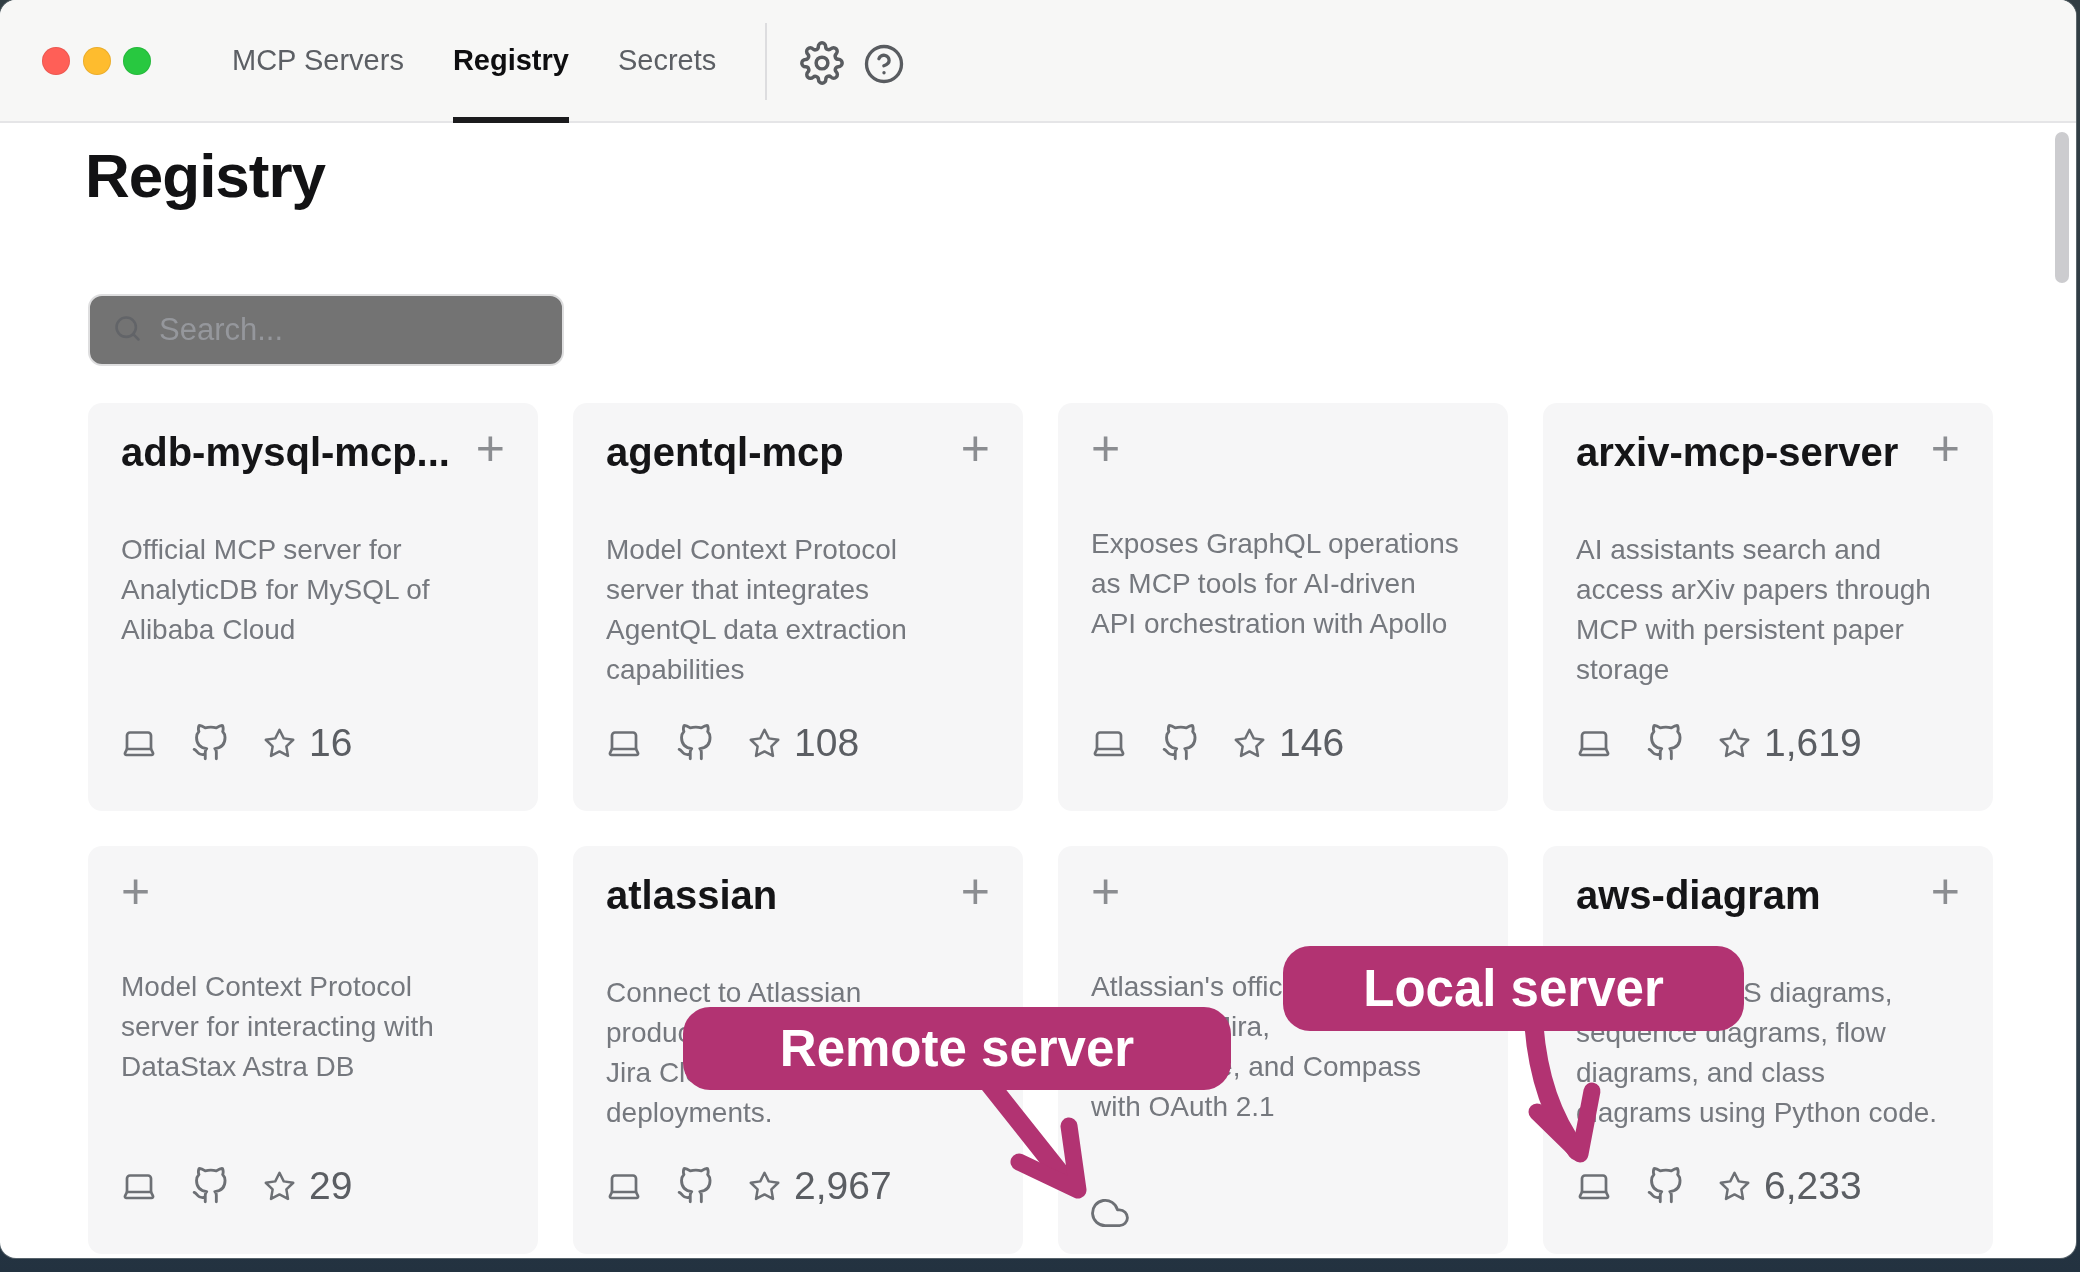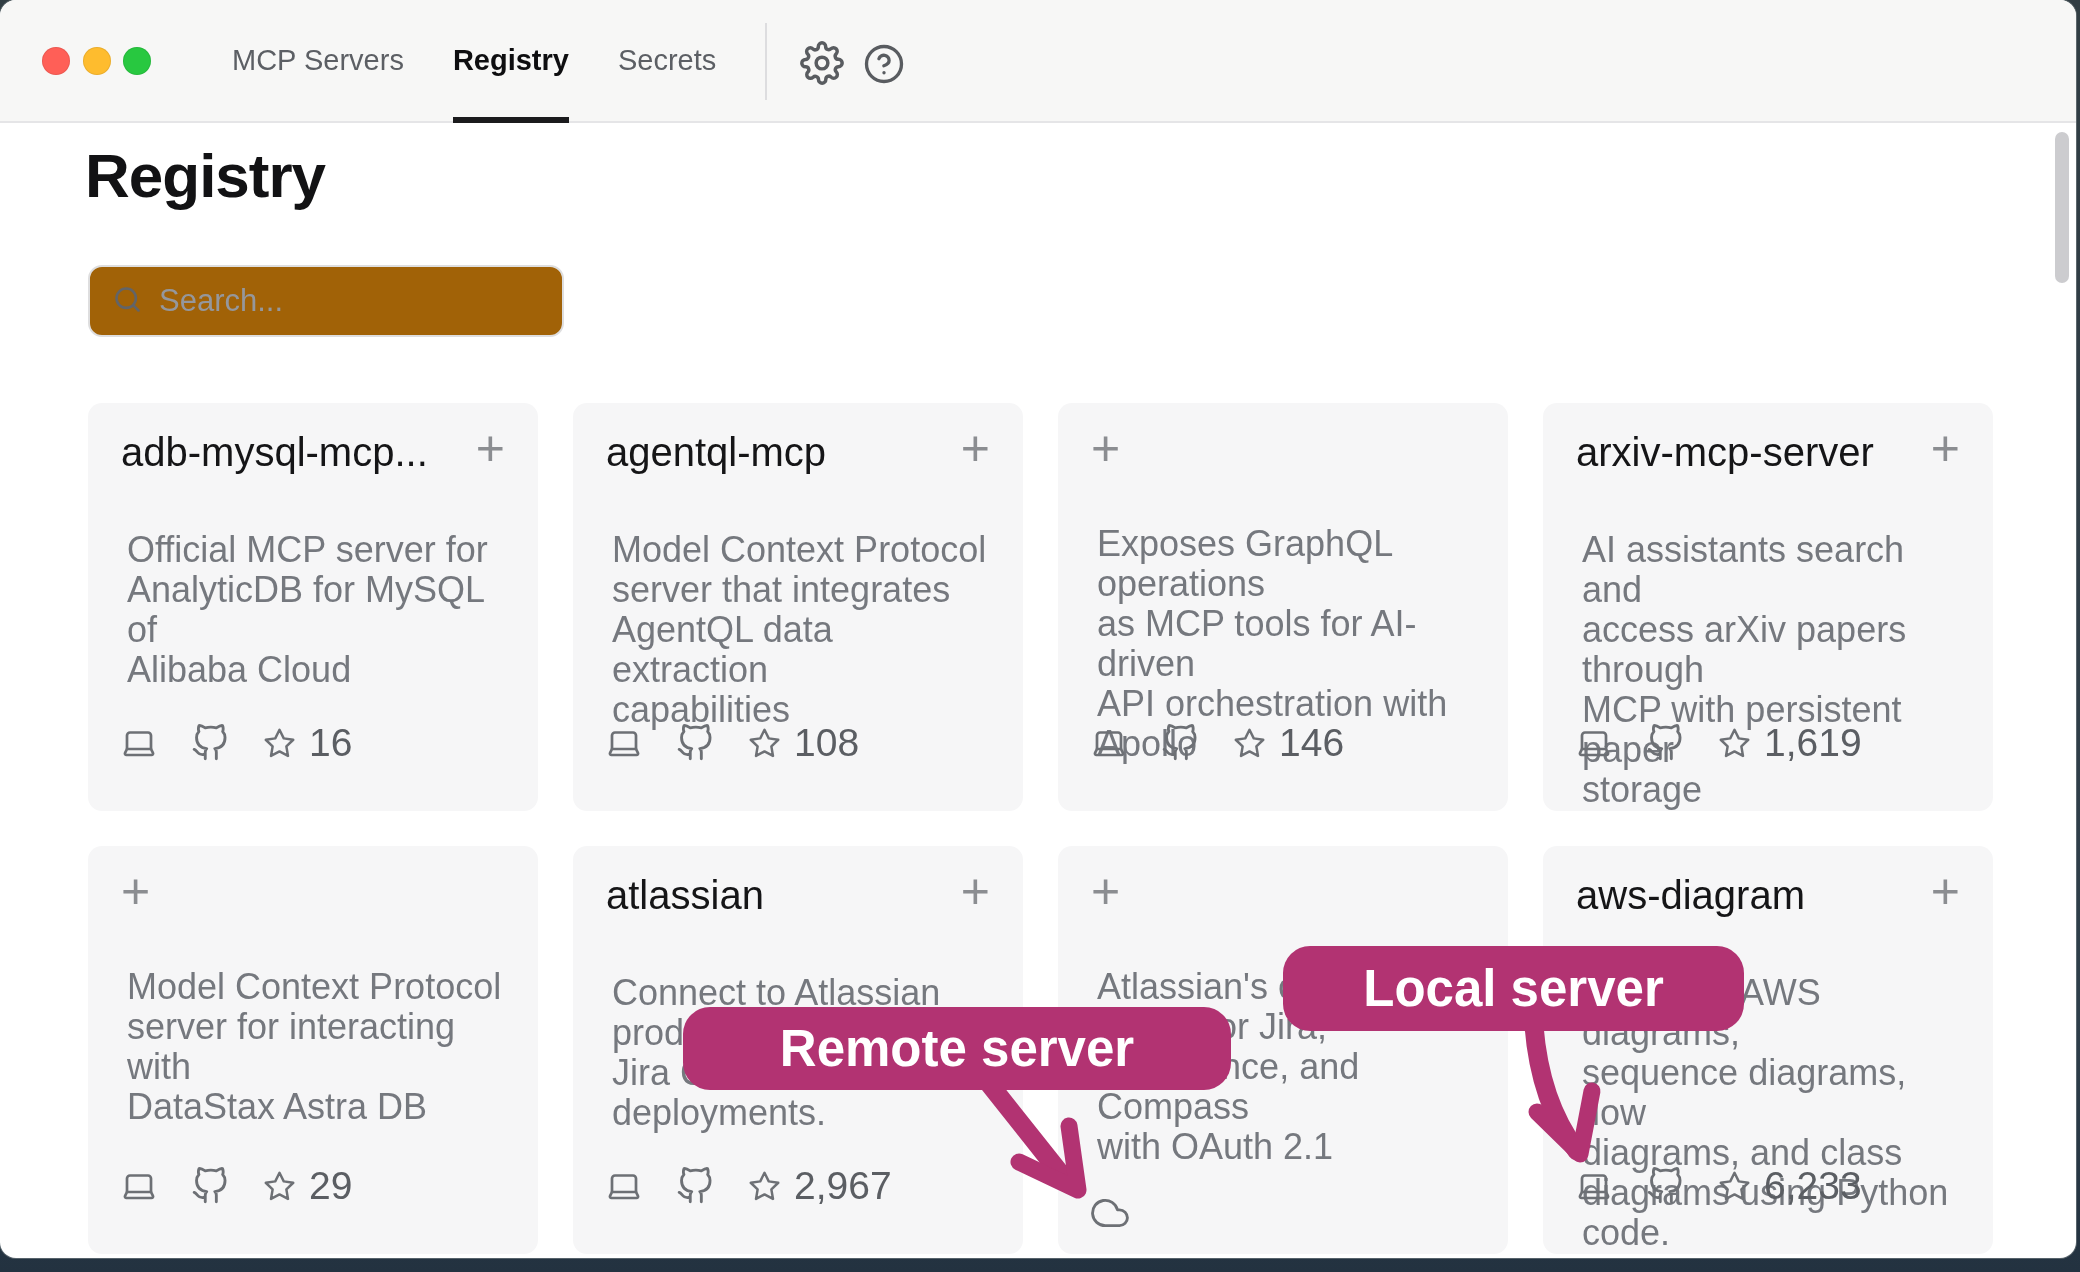--- a/index.html
+++ b/index.html
@@ -49,47 +49,47 @@
   .scroll-thumb{
     position:absolute;right:7px;top:132px;width:14px;height:151px;
     border-radius:7px;background:#cccccf;
   }
   
   .page-title{
     position:absolute;left:85px;top:140px;
     font-size:62px;font-weight:700;color:#121214;letter-spacing:-1px;
   }
   .search-box{
-    position:absolute;left:88px;top:265px;width:476px;height:72px;
-    border:2px solid #dededf;border-radius:14px;background:#a16207;
+    position:absolute;left:88px;top:294px;width:476px;height:72px;
+    border:2px solid #dededf;border-radius:14px;background:#737373;
     display:flex;align-items:center;padding-left:22px;gap:16px;
   }
   .search-box svg{stroke:#626468;fill:none;stroke-width:2;stroke-linecap:round;}
   .search-box input{
     border:none;outline:none;flex:1;font-size:31px;color:#222;
     font-family:"Liberation Sans","DejaVu Sans",sans-serif;background:transparent;
   }
   .search-box input::placeholder{color:#95979c;}
   
   .grid{
     position:absolute;left:88px;top:403px;
     display:grid;grid-template-columns:repeat(4,450px);gap:35px 35px;
   }
   .card{
     position:relative;width:450px;height:408px;background:var(--card-bg);
     border-radius:14px;padding:0 33px;
   }
   .card-title-row{display:flex;justify-content:space-between;align-items:flex-start;padding-top:25px;}
-  .card-title{font-size:40px;font-weight:400;color:#151517;line-height:48px;white-space:nowrap;overflow:hidden;}
+  .card-title{font-size:40px;font-weight:700;color:#151517;line-height:48px;white-space:nowrap;overflow:hidden;}
   .add-btn{
     font-size:50px;font-weight:300;color:#8b8d91;line-height:44px;margin-top:-2px;
     background:none;border:none;cursor:default;font-family:inherit;
   }
   .card-desc{
-    margin-top:54px;font-size:36px;line-height:40px;color:#75787e;white-space:pre-line;margin-left:6px;
+    margin-top:54px;font-size:28px;line-height:40px;color:#75787e;white-space:pre-line;
   }
   .card-footer{position:absolute;left:33px;bottom:46px;display:flex;align-items:center;gap:34px;}
   .card-footer.remote{bottom:22px;}
   .ficon svg{stroke:#6d7075;fill:none;stroke-width:1.8;stroke-linecap:round;stroke-linejoin:round;display:block;}
   .star-group{display:flex;align-items:center;gap:13px;}
   .star-count{font-size:39px;color:#5b5e63;}
   
   .arrows{position:absolute;left:0;top:0;width:2080px;height:1272px;pointer-events:none;z-index:18;}
   .arrows path{stroke:var(--annotation-accent);fill:none;stroke-linecap:round;stroke-linejoin:round;}
   .bubble{

